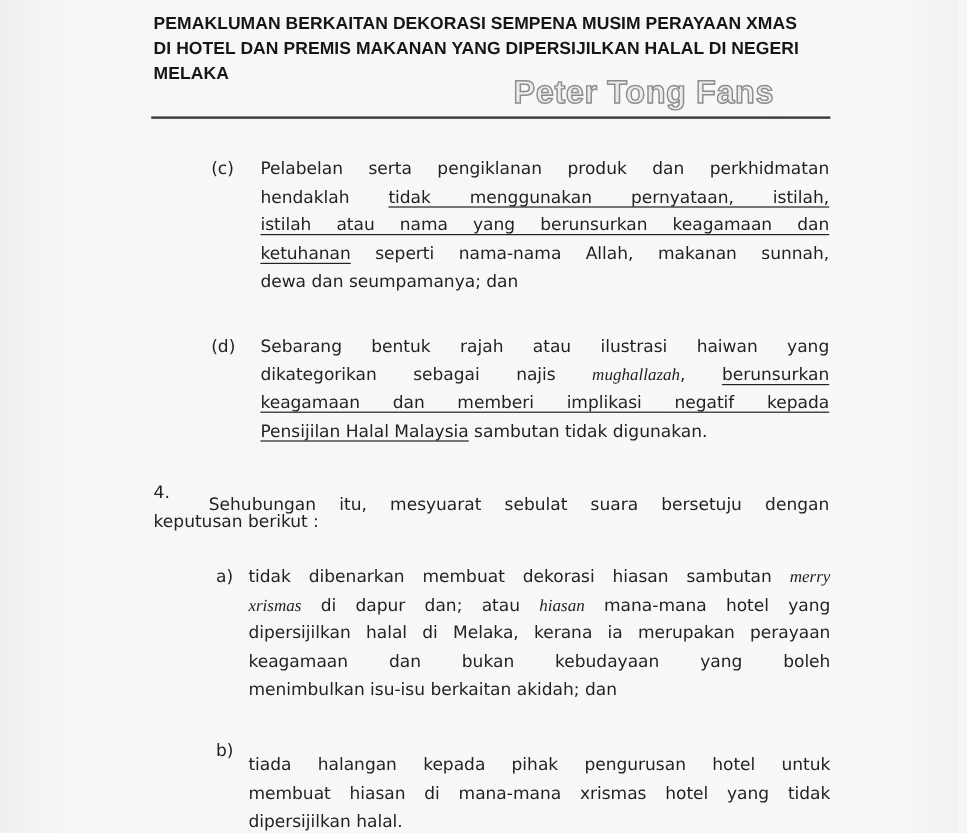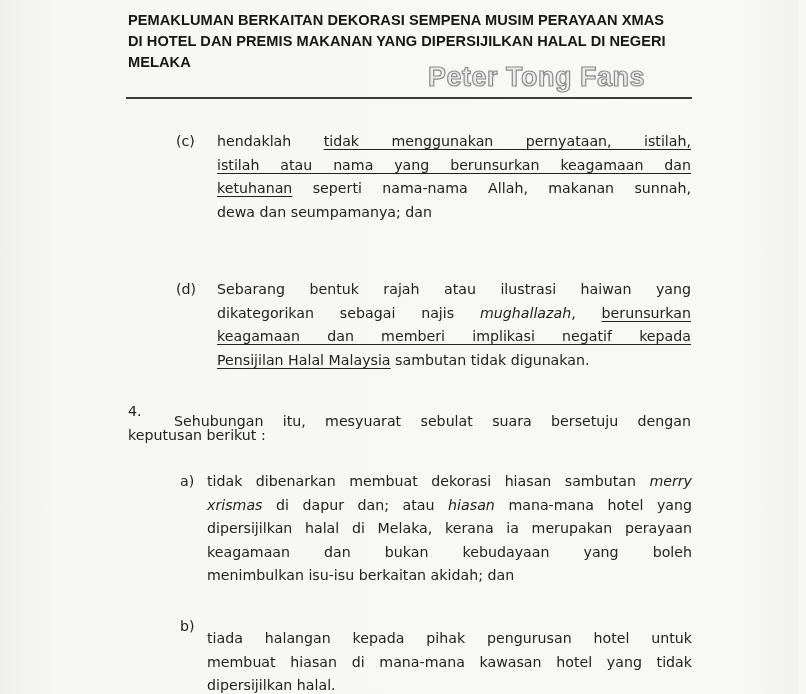--- a/index.html
+++ b/index.html
@@ -35,38 +35,39 @@
     }
     .para {
       position: absolute;
       font-family: "DejaVu Sans", sans-serif;
       font-size: 14.2px; line-height: 23.6px; color: #222;
     }
     .para .line { display: block; white-space: nowrap; text-align: justify; text-align-last: justify; }
     .para .line.last { text-align-last: left; }
     .marker { position: absolute; font-size: 14.2px; line-height: 23.6px; color: #222; }
     u { text-decoration-thickness: 1px; text-underline-offset: 3px; }
-    i { font-style: italic; }
+    i { font-style: italic; font-family: Liberation Serif, serif; }
   </style>
 </head>
 <body>
 
 <div class="page">
 
   <div class="title">
     <span class="l">PEMAKLUMAN BERKAITAN DEKORASI SEMPENA MUSIM PERAYAAN XMAS</span>
     <span class="l">DI HOTEL DAN PREMIS MAKANAN YANG DIPERSIJILKAN HALAL DI NEGERI</span>
     <span class="l">MELAKA</span>
   </div>
 
   <div class="watermark">Peter Tong Fans</div>
   <div class="rule"></div>
 
   <div class="marker" style="left:176px; top:130px;">(c)</div>
   <div class="para" style="left:217px; top:130px; width:474px;">
+    <span class="line">Pelabelan serta pengiklanan produk dan perkhidmatan</span>
     <span class="line"><span>hendaklah </span><u>tidak menggunakan pernyataan, istilah,</u></span>
     <span class="line"><u>istilah atau nama yang berunsurkan keagamaan dan</u></span>
     <span class="line"><u>ketuhanan</u><span> seperti nama-nama Allah, makanan sunnah,</span></span>
     <span class="line last">dewa dan seumpamanya; dan</span>
   </div>
 
   <div class="marker" style="left:176px; top:278px;">(d)</div>
   <div class="para" style="left:217px; top:278px; width:474px;">
     <span class="line">Sebarang bentuk rajah atau ilustrasi haiwan yang</span>
     <span class="line"><span>dikategorikan sebagai najis </span><i>mughallazah</i><span>, </span><u>berunsurkan</u></span>
@@ -87,17 +88,17 @@
     <span class="line"><span>tidak dibenarkan membuat dekorasi hiasan sambutan </span><i>merry</i></span>
     <span class="line"><i>xrismas</i><span> di dapur dan; atau </span><i>hiasan</i><span> mana-mana hotel yang</span></span>
     <span class="line">dipersijilkan halal di Melaka, kerana ia merupakan perayaan</span>
     <span class="line">keagamaan dan bukan kebudayaan yang boleh</span>
     <span class="line last">menimbulkan isu-isu berkaitan akidah; dan</span>
   </div>
 
   <div class="marker" style="left:180px; top:615px;">b)</div>
   <div class="para" style="left:207px; top:615px; width:485px;margin-top:12px;">
     <span class="line">tiada halangan kepada pihak pengurusan hotel untuk</span>
-    <span class="line">membuat hiasan di mana-mana kawasan hotel yang tidak</span>
+    <span class="line">membuat hiasan di mana-mana xrismas hotel yang tidak</span>
     <span class="line last">dipersijilkan halal.</span>
   </div>
 
 </div>
 
 </body></html>

